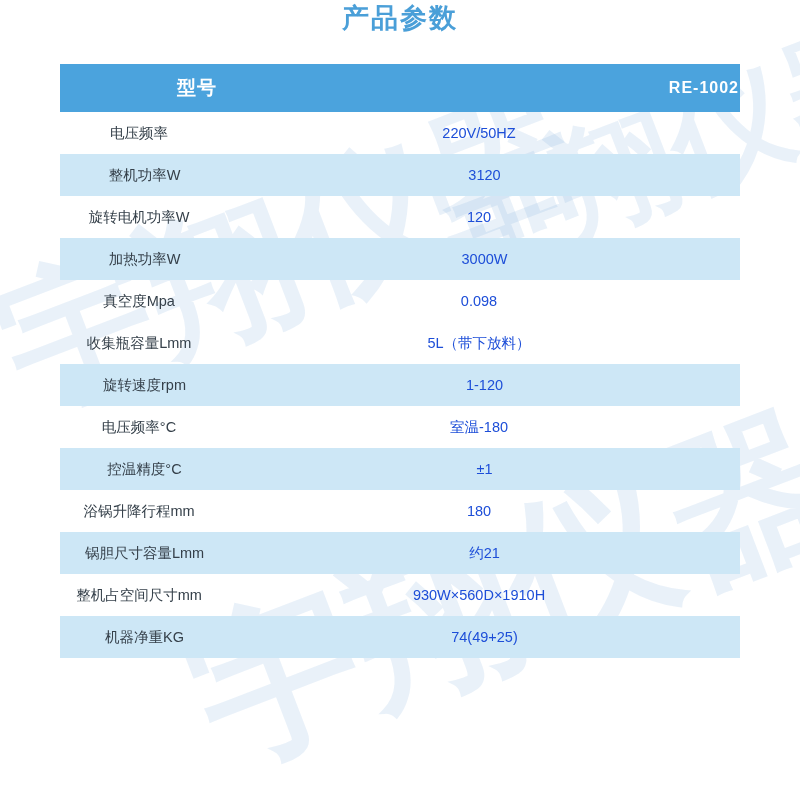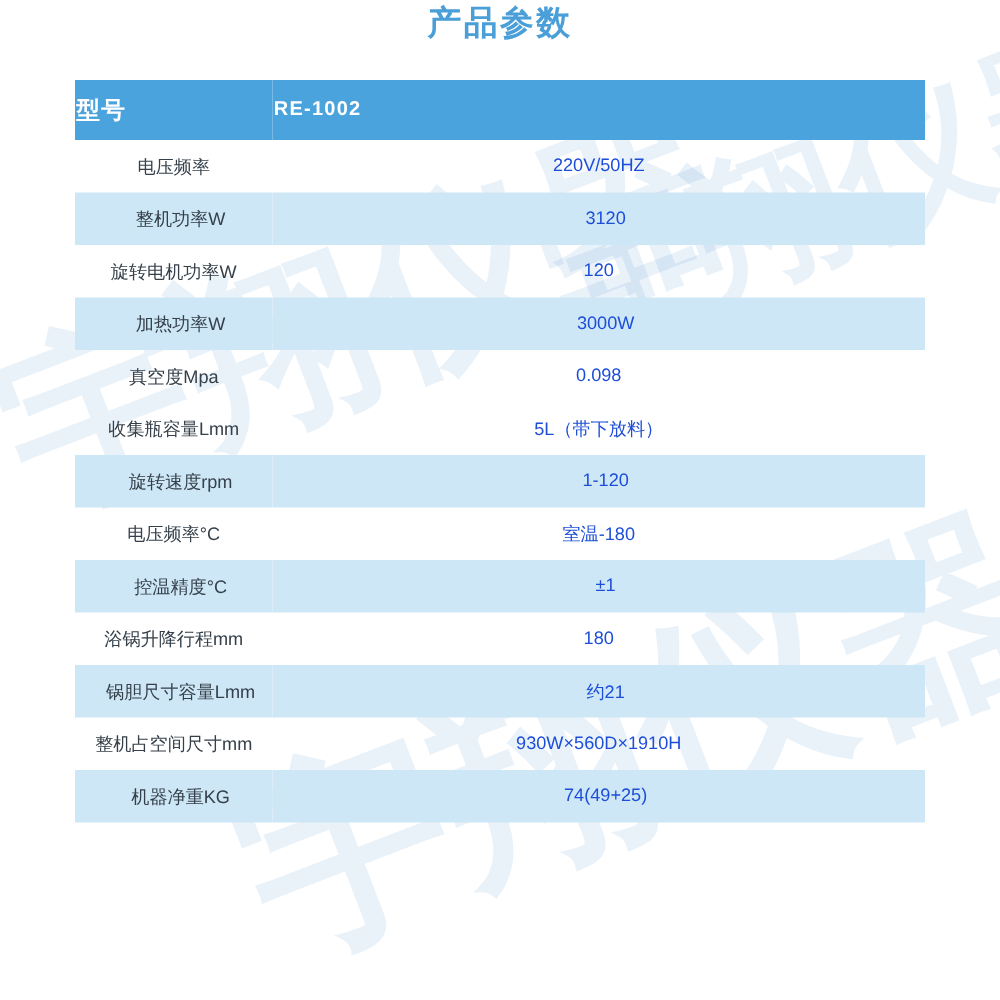--- a/index.html
+++ b/index.html
@@ -80,21 +80,21 @@
   }
   table.spec col.c1 { width: 158px; }
   table.spec col.c2 { width: 522px; }
 
   table.spec thead th {
     background: #4ba3dd;
     color: #ffffff;
     font-size: 19px;
     font-weight: bold;
     height: 46px;
-    text-align: left;
+    text-align: right;
     letter-spacing: 1px;
   }
   table.spec thead th.model-col {
     font-size: 16px;
   }
   table.spec tbody td {
     height: 40px;
     text-align: center;
     font-size: 14.5px;
     color: #3f4a53;

